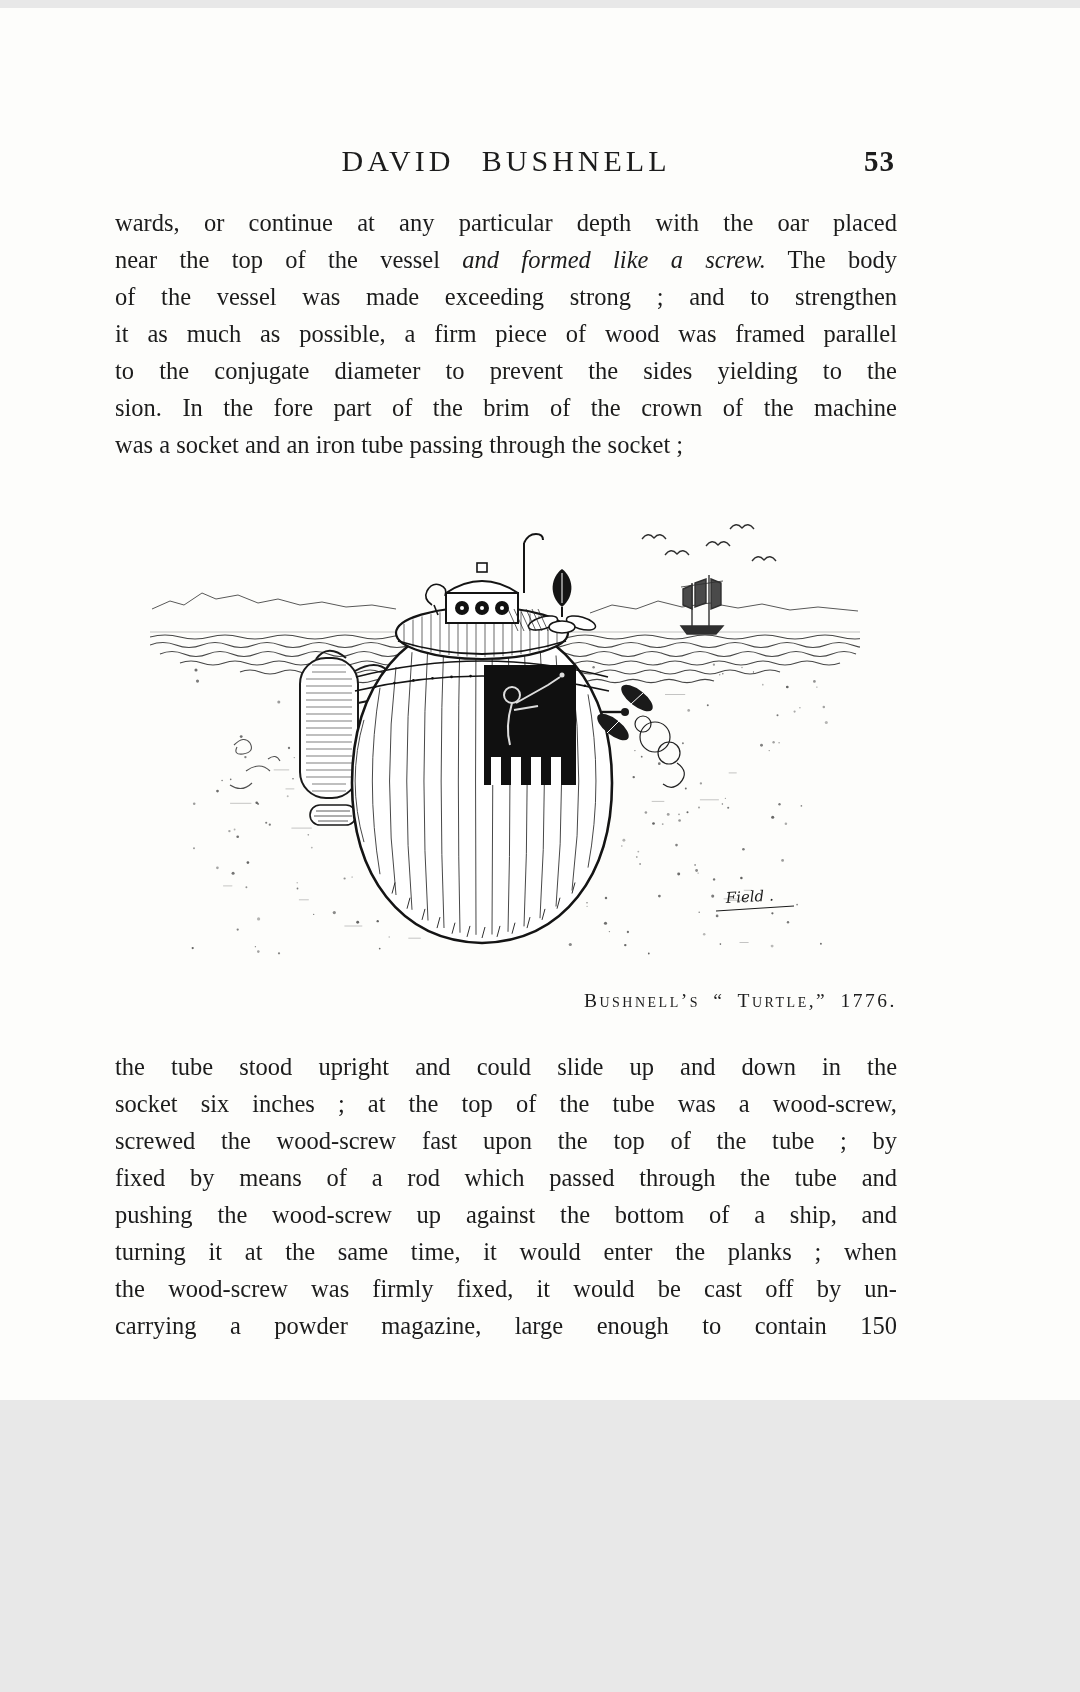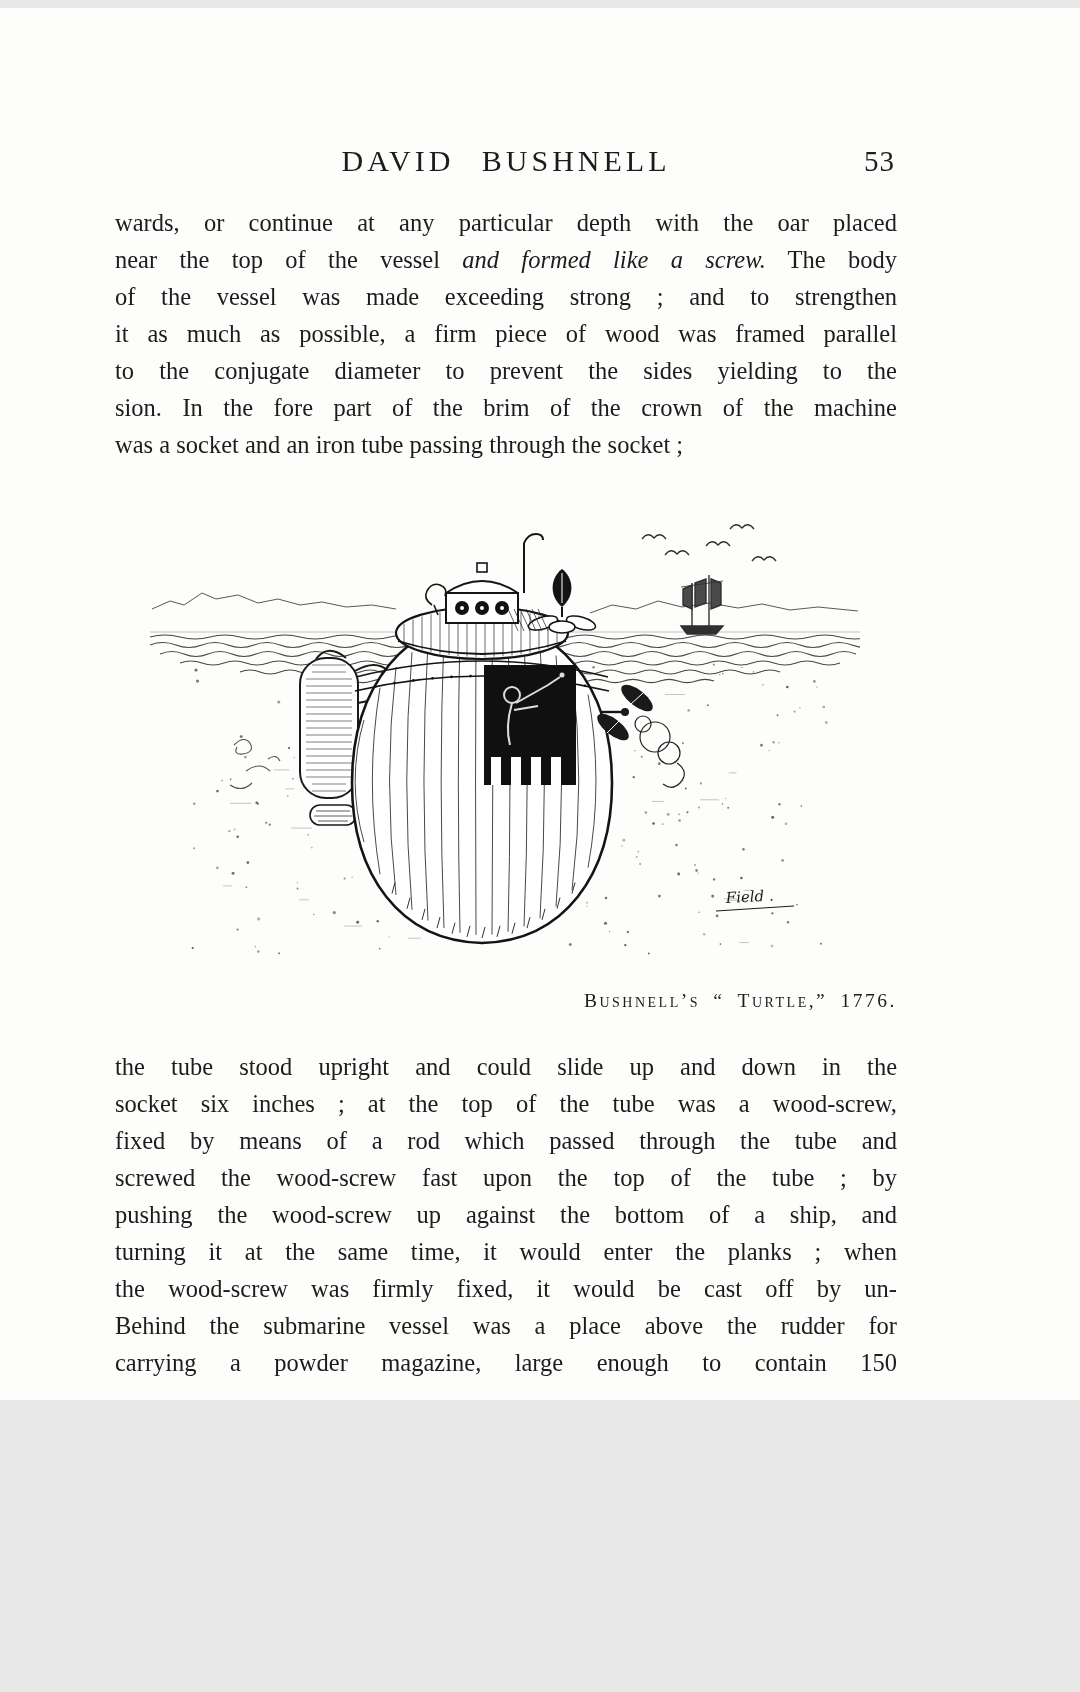--- a/index.html
+++ b/index.html
@@ -6,21 +6,21 @@
   .page{
     position:relative;width:1080px;height:1392px;margin:8px auto;
     background:#fdfdfb;color:#1c1c1c;overflow:hidden;
     font-family:"Liberation Serif","DejaVu Serif",serif;
   }
   
   .header{position:absolute;top:136px;left:115px;width:782px;height:40px;}
   .header-title{
     text-align:center;font-size:30px;letter-spacing:4px;word-spacing:16px;
   }
-  .page-number{position:absolute;right:2px;top:1px;font-size:29px;letter-spacing:1px;}
+  .page-number{position:absolute;right:2px;top:1px;font-size:29px;letter-spacing:1px;font-weight:bold;}
   
   .para{position:absolute;left:115px;width:782px;font-size:24.5px;line-height:37px;}
   .p1{top:196px;}
   .p2{top:1040px;}
   .tline{text-align:justify;text-align-last:justify;height:37px;overflow:hidden;}
   .p-end .tline:last-child{text-align-last:left;}
   
   .figure{position:absolute;left:150px;top:505px;width:710px;height:470px;}
   .figure svg{width:710px;height:470px;display:block;}
   .caption{
@@ -445,26 +445,25 @@
         <path d="M566,398 L644,393" stroke="#1a1a1a" stroke-width="1" fill="none"></path>
       </g>
     </svg>
   </div>
 
   <div class="caption">Bushnell’s “ Turtle,” 1776.</div>
 
   <div class="para p2">
       <div class="tline"><span>the tube stood upright and could slide up and down in the</span></div>
       <div class="tline"><span>socket six inches ; at the top of the tube was a wood-screw,</span></div>
+      <div class="tline"><span>screwed the wood-screw fast upon the top of the tube ; by</span></div>
       <div class="tline"><span>fixed by means of a rod which passed through the tube and</span></div>
-      <div class="tline"><span>screwed the wood-screw fast upon the top of the tube ; by</span></div>
       <div class="tline"><span>pushing the wood-screw up against the bottom of a ship, and</span></div>
       <div class="tline"><span>turning it at the same time, it would enter the planks ; when</span></div>
       <div class="tline"><span>the wood-screw was firmly fixed, it would be cast off by un-</span></div>
-      <div class="tline"><span>Behind the submarine vessel was a place above the rudder for</span></div>
       <div class="tline"><span>carrying a powder magazine, large enough to contain 150</span></div>
     </div>
 
   <div class="watermark">
     <div class="wm-line l1"></div>
     <div class="wm-line l2"></div>
     <svg id="sunSvg" class="wm-sun" viewBox="0 0 150 150">
         <polygon points="148.0,75.0 104.6,70.2 104.6,79.8" fill="#8fc2e1" stroke="#6ba6cd" stroke-width="1"></polygon>
         <polygon points="144.4,97.6 104.6,79.6 101.7,88.7" fill="#8fc2e1" stroke="#6ba6cd" stroke-width="1"></polygon>
         <polygon points="134.1,117.9 101.8,88.5 96.2,96.3" fill="#8fc2e1" stroke="#6ba6cd" stroke-width="1"></polygon>

